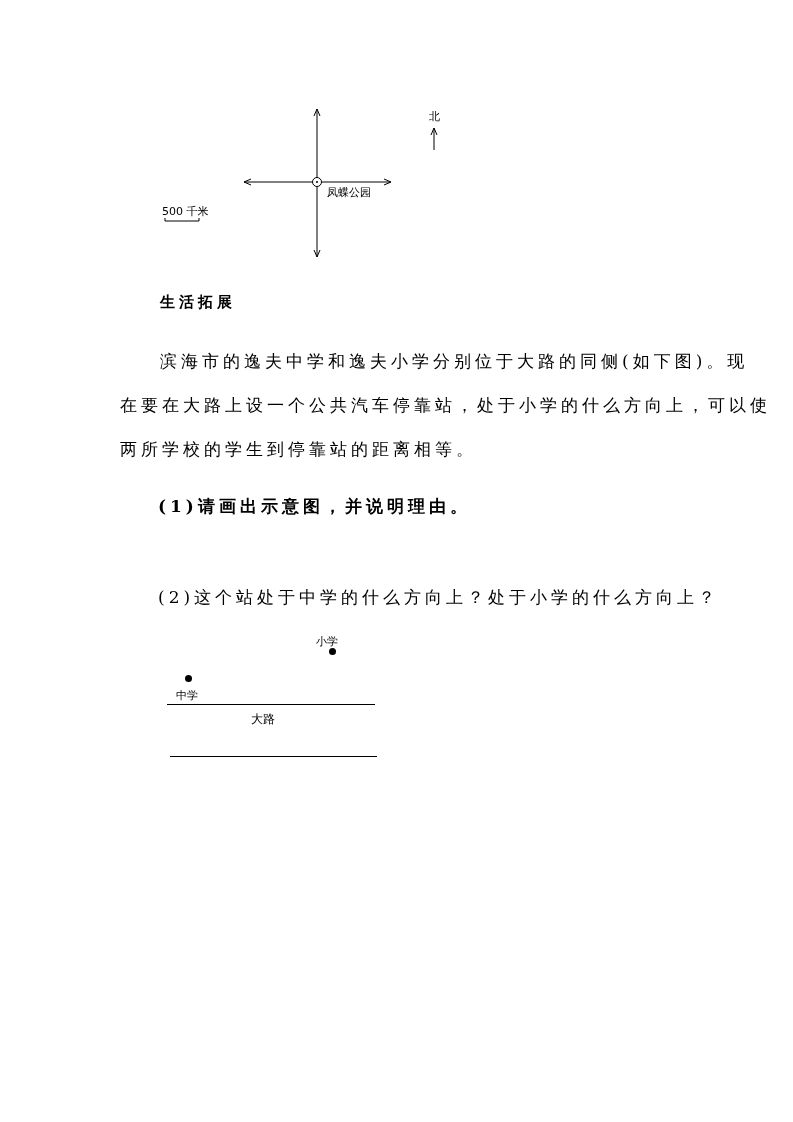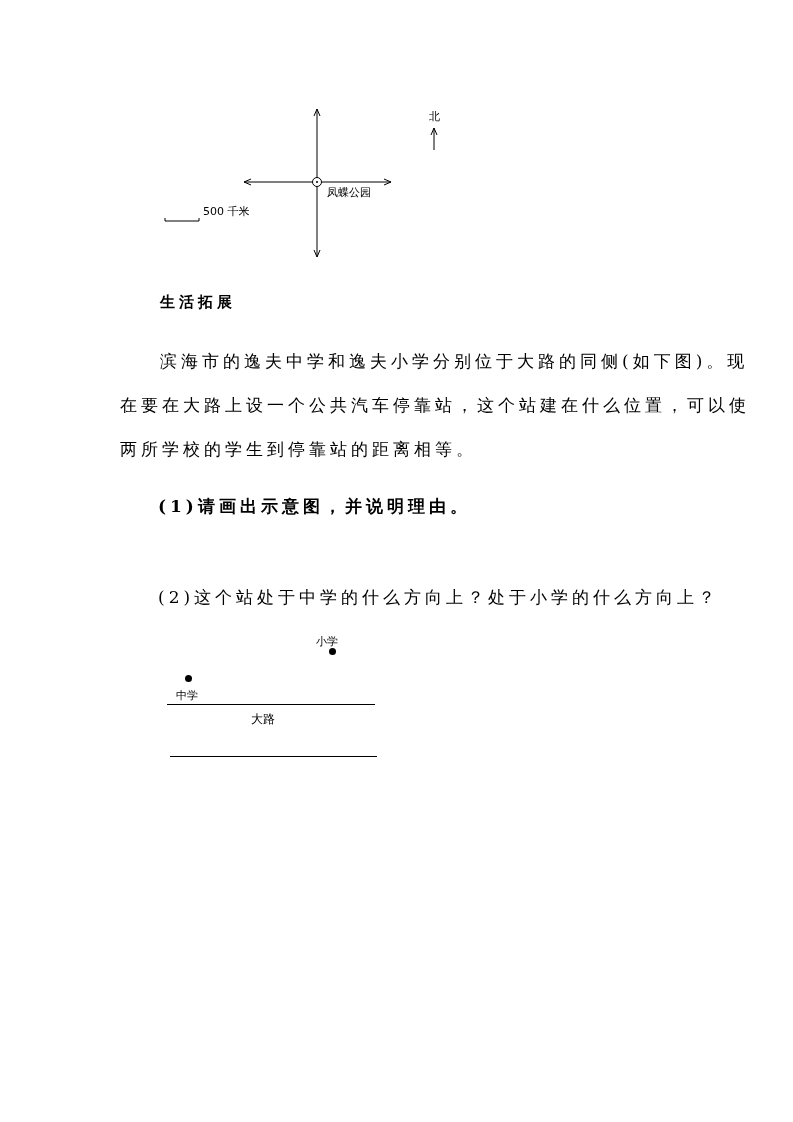--- a/index.html
+++ b/index.html
@@ -32,27 +32,27 @@
 
     <circle cx="317" cy="182" r="4.5" fill="#fff" stroke="#000" stroke-width="1"></circle>
     <circle cx="317" cy="182" r="1" fill="#000"></circle>
 
     <line x1="434" y1="150" x2="434" y2="128" stroke="#000" stroke-width="1" marker-end="url(#ah)"></line>
 
     <path d="M165,218 L165,221 L199,221 L199,218" fill="none" stroke="#000" stroke-width="1"></path>
   </svg>
   <div class="abs small" style="left:429px; top:109px;">北</div>
   <div class="abs small" style="left:327px; top:185px;">凤蝶公园</div>
-  <div class="abs small" style="left:162px; top:204px;margin-left:41px;">500 千米</div>
+  <div class="abs small" style="left:162px; top:204px;">500 千米</div>
 </div>
 
 <div class="heading" style="left:160px; top:293px;text-align:center;">生活拓展</div>
 
 <div class="para" style="left:160px; top:350px;text-align:center;">滨海市的逸夫中学和逸夫小学分别位于大路的同侧(如下图)。现</div>
-<div class="para" style="left:120px; top:394px;">在要在大路上设一个公共汽车停靠站，这个站建在什么位置，可以使</div>
+<div class="para" style="left:120px; top:394px;">在要在大路上设一个公共汽车停靠站，处于小学的什么方向上，可以使</div>
 <div class="para" style="left:120px; top:438px;">两所学校的学生到停靠站的距离相等。</div>
 
 <div class="para" style="left:158px; top:495px;font-weight:bold;">(1)请画出示意图，并说明理由。</div>
 <div class="para" style="left:158px; top:554px;margin-top:32px;">(2)这个站处于中学的什么方向上？处于小学的什么方向上？</div>
 
 <div>
   <div class="abs small" style="left:176px; top:688px;">中学</div>
   <div class="dot" style="left:185px; top:675px;"></div>
   <div class="abs small" style="left:316px; top:634px;">小学</div>
   <div class="dot" style="left:329px; top:648px;"></div>

